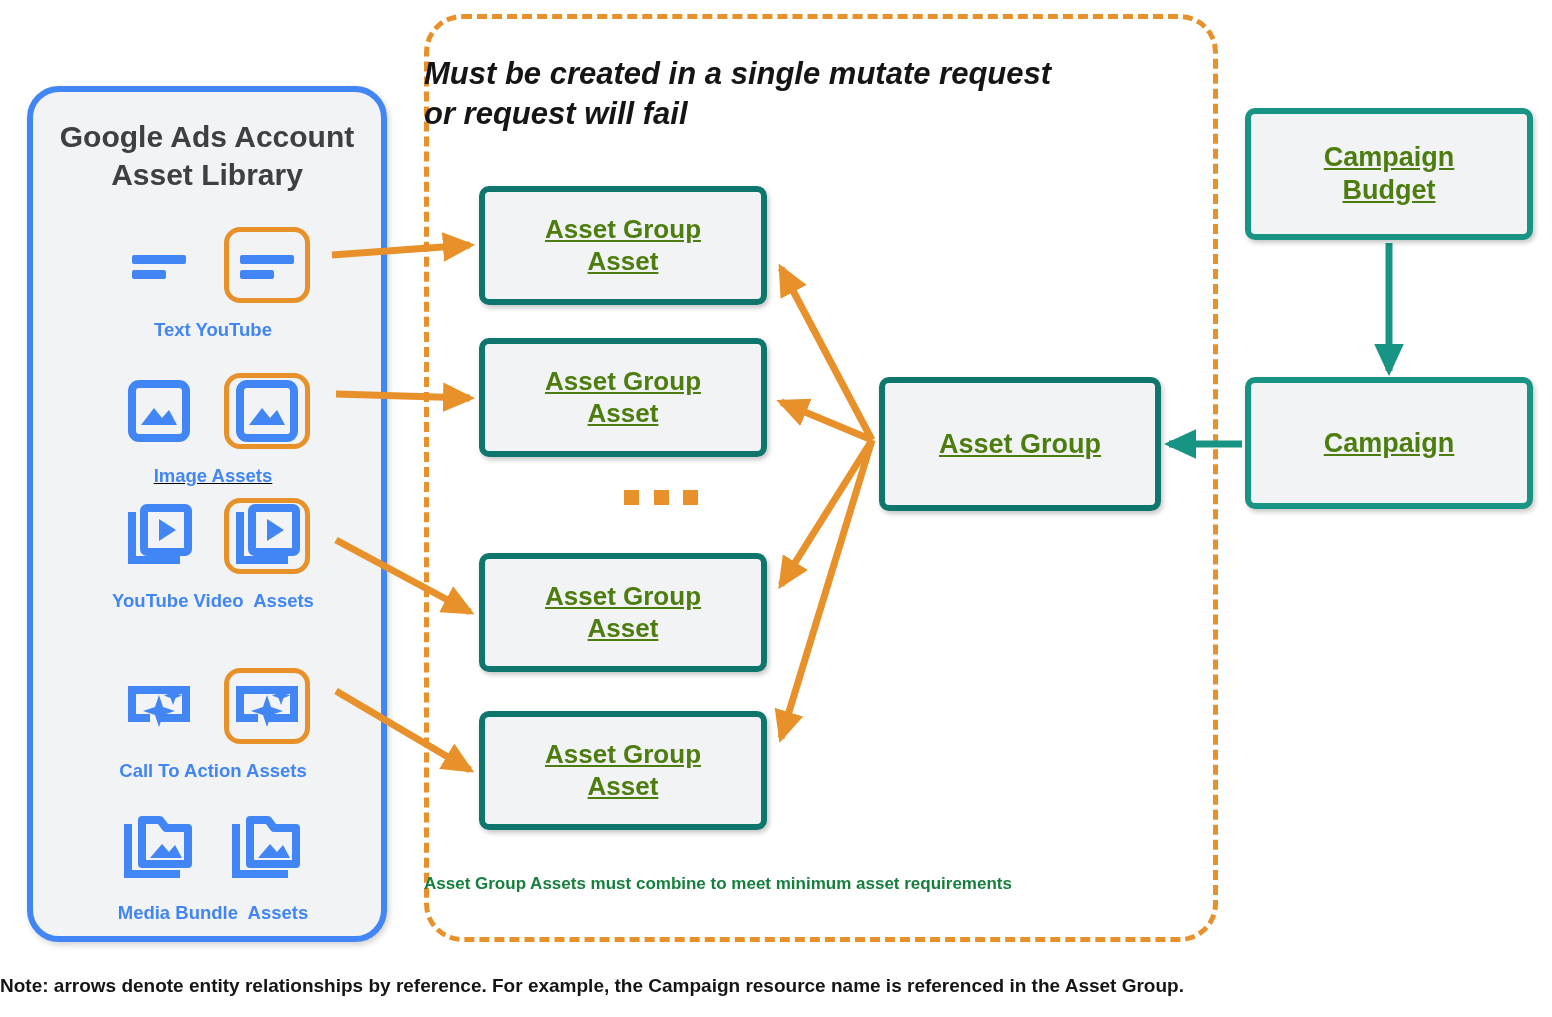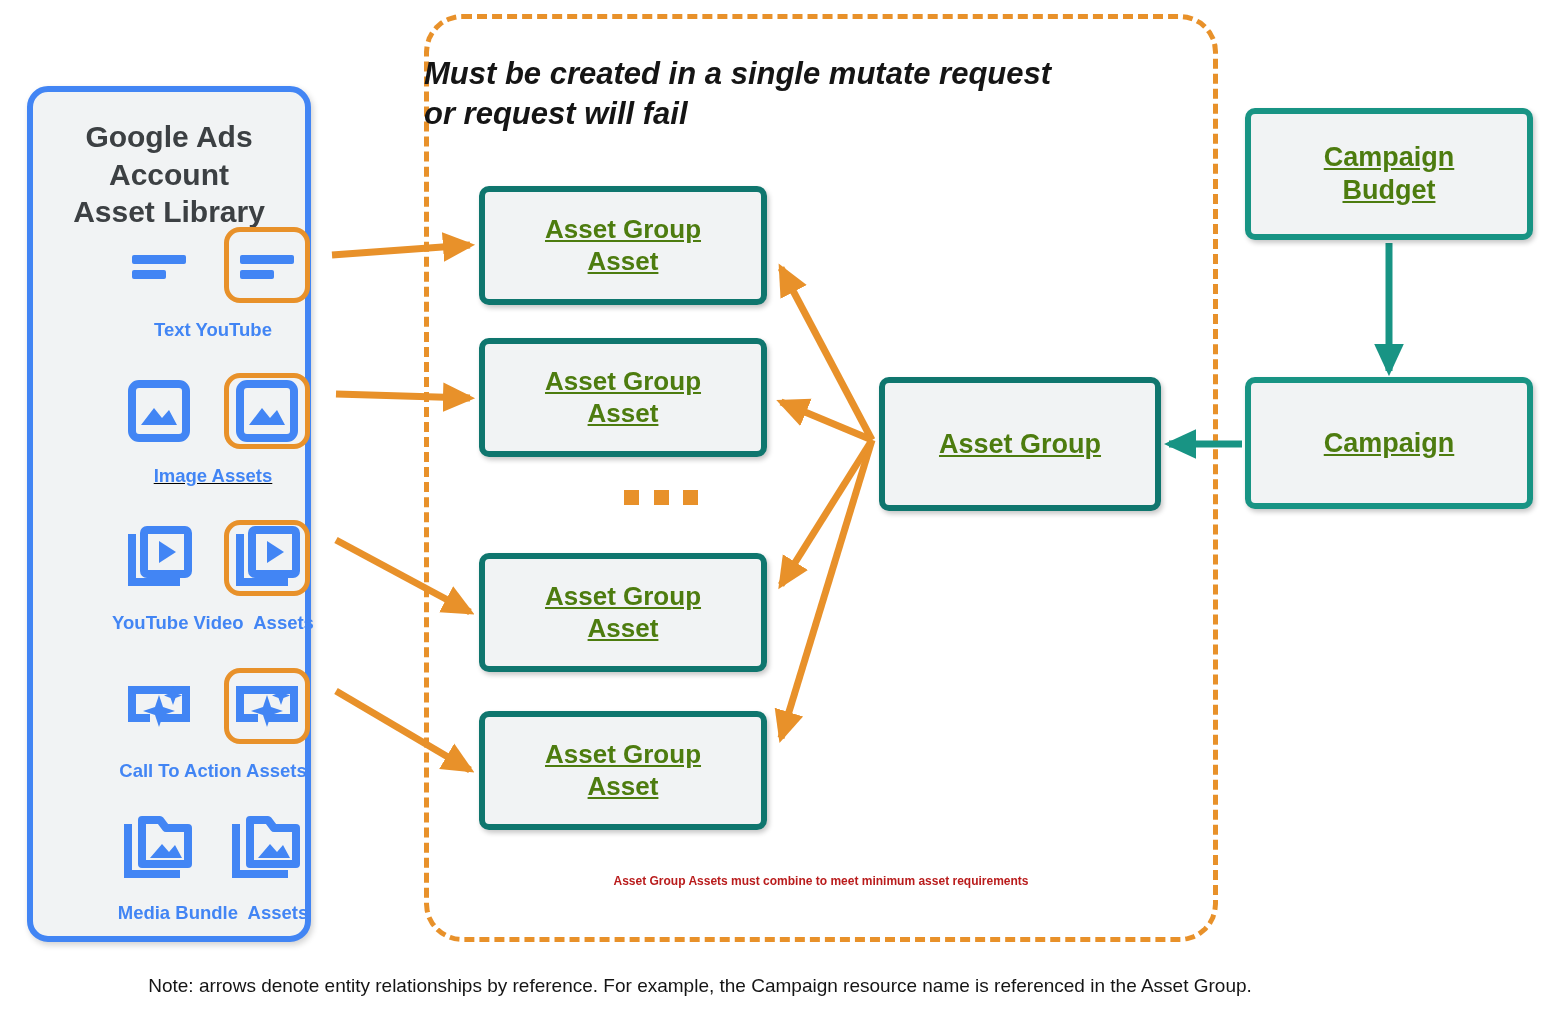--- a/index.html
+++ b/index.html
@@ -37,25 +37,25 @@
     text-decoration: underline;
   }
   .node.orange { border: 6px solid #0f766e; }
   .node.teal   { border: 6px solid #189484; }
 
   
   #asset-library {
     position: absolute;
     left: 27px;
     top: 86px;
-    width: 284px;
+    width: 360px;
     height: 856px;
     background: #F1F3F4;
     border: 6px solid #4285F4;
-    border-radius: 21px;
+    border-radius: 32px;
     box-sizing: border-box;
     box-shadow: 2px 3px 6px rgba(0,0,0,0.18);
     z-index: 4;
   }
   #library-title {
     position: absolute;
     left: 0; top: 26px;
     width: 100%;
     text-align: center;
     font-size: 30px;
@@ -123,24 +123,24 @@
     color: #151515;
     line-height: 1.28;
     white-space: pre-line;
     z-index: 5;
   }
   #mutate-footnote {
     position: absolute;
     left: 424px;
     top: 874px;
     width: 794px;
-    text-align: center;
-    font-size: 12px;
-    font-weight: 700;
-    color: #b91c1c;
+    text-align: left;
+    font-size: 17px;
+    font-weight: 700;
+    color: #15803d;
     z-index: 5;
   }
 
   
   #ellipsis {
     position: absolute;
     left: 624px;
     top: 490px;
     width: 74px;
     height: 16px;
@@ -164,23 +164,22 @@
     z-index: 5;
     pointer-events: none;
   }
 
   
   #bottom-note {
     position: absolute;
     left: 0;
     top: 975px;
     width: 1400px;
-    text-align: center;
     font-size: 19px;
-    font-weight: 400;
+    font-weight: 700;
     color: #151515;
   }
 </style>
 </head>
 <body>
 
 <div id="stage">
 
   <div id="asset-library">
     <div id="library-title">Google Ads Account
@@ -215,21 +214,21 @@
         <div class="icon-wrap highlight">
           <svg width="62" height="62" viewBox="0 0 62 62" aria-hidden="true">
             <rect x="4" y="4" width="54" height="54" rx="7" fill="none" stroke="#4285F4" stroke-width="8"></rect>
             <path d="M13 45 L26 28 L34 38 L41 30 L49 45 Z" fill="#4285F4"></path>
           </svg>
         </div>
       </div>
       <div class="asset-label">Image Assets</div>
     </div>
 
-    <div class="asset-row" style="top:418px;">
+    <div class="asset-row" style="top:396px;">
       <div class="asset-icons">
         <div class="icon-wrap">
           <svg width="66" height="64" viewBox="0 0 66 64" aria-hidden="true">
             <path d="M6 12 L6 56 L50 56" fill="none" stroke="#4285F4" stroke-width="8" stroke-linecap="square"></path>
             <rect x="18" y="4" width="44" height="44" rx="3" fill="none" stroke="#4285F4" stroke-width="8"></rect>
             <path d="M33 15 L50 26 L33 37 Z" fill="#4285F4"></path>
           </svg>
         </div>
         <div class="icon-wrap highlight">
           <svg width="66" height="64" viewBox="0 0 66 64" aria-hidden="true">

